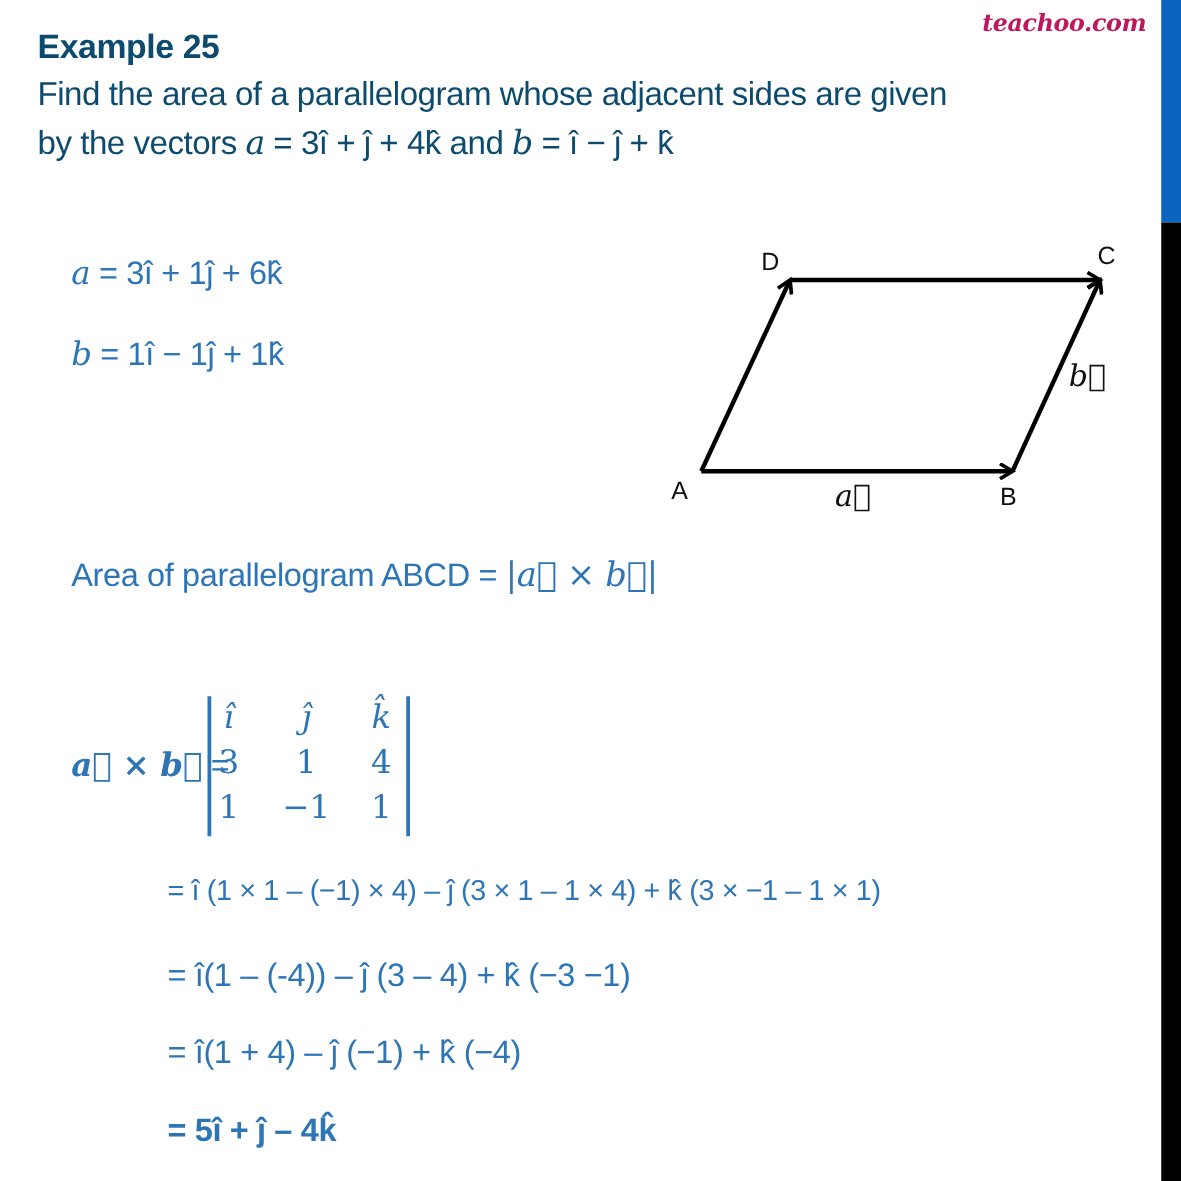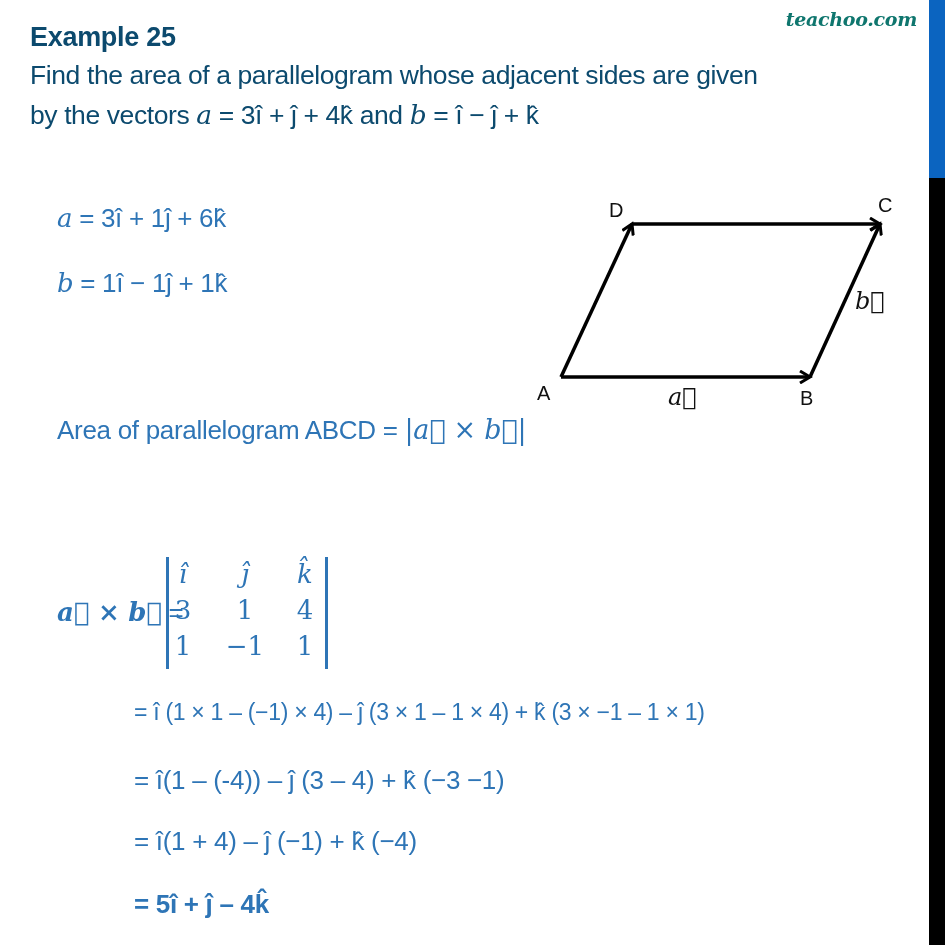--- a/index.html
+++ b/index.html
@@ -10,21 +10,21 @@
   }
   .abs { position: absolute; white-space: nowrap; }
   .black { color: #0c4a6e; }
   .blue { color: #2E75B6; }
   .title { left: 30px; top: 22px; font-size: 27px; font-weight: bold; letter-spacing: -0.3px; }
   .q { left: 30px; font-size: 26.5px; letter-spacing: -0.4px; }
   .m { font-family: "DejaVu Serif", "Liberation Serif", serif; font-style: italic; }
   .mu { font-family: "DejaVu Serif", "Liberation Serif", serif; }
   .watermark {
     right: 28px; top: 8px; font-family: "DejaVu Serif", serif; font-style: italic;
-    font-weight: bold; font-size: 19px; color: #0f766e; letter-spacing: -0.3px;
+    font-weight: bold; font-size: 19px; color: #be185d; letter-spacing: -0.3px;
   }
   .sidebar-top { position: absolute; left: 929px; top: 0; width: 16px; height: 178px; background: #0B64C0; }
   .sidebar-bot { position: absolute; left: 929px; top: 178px; width: 16px; height: 767px; background: #000; }
   .line { font-size: 26px; letter-spacing: -0.3px; }
   .det {
     position: absolute; left: 166px; top: 557px; width: 156px; height: 112px;
     border-left: 3px solid #2E75B6; border-right: 3px solid #2E75B6;
   }
   .cell { position: absolute; font-size: 26px; color: #2E75B6; width: 40px; text-align: center; }
   .lbl { position: absolute; font-size: 20px; color: #111; font-family: "Liberation Sans", sans-serif; }
@@ -64,21 +64,21 @@
   <line x1="632" y1="224" x2="880" y2="224" stroke="#000" stroke-width="3.5" marker-end="url(#arr)"></line>
   <line x1="810" y1="377" x2="880" y2="224" stroke="#000" stroke-width="3.5" marker-end="url(#arr)"></line>
 </svg>
 <div class="lbl" style="left:609px; top:199px;">D</div>
 <div class="lbl" style="left:878px; top:194px;">C</div>
 <div class="lbl" style="left:537px; top:382px;">A</div>
 <div class="lbl" style="left:800px; top:387px;">B</div>
 <div class="vlbl" style="left:668px; top:383px;">a⃗</div>
 <div class="vlbl" style="left:855px; top:287px;">b⃗</div>
 
-<div class="abs line blue" style="left:57px; top:414px;">
+<div class="abs line blue" style="left:57px; top:445px;">
   <span>Area of parallelogram ABCD = </span><span class="m" style="font-size:27px;">|a⃗ × b⃗|</span>
 </div>
 
 <div class="abs line blue" style="left:57px; top:597px;">
   <span class="m bold">a⃗ × b⃗</span><span> =</span>
 </div>
 <div class="det">
   <div class="cell m" style="left:-6px; top:2px;">î</div>
   <div class="cell m" style="left:56px; top:2px;">ĵ</div>
   <div class="cell m" style="left:116px; top:2px;">k̂</div>

